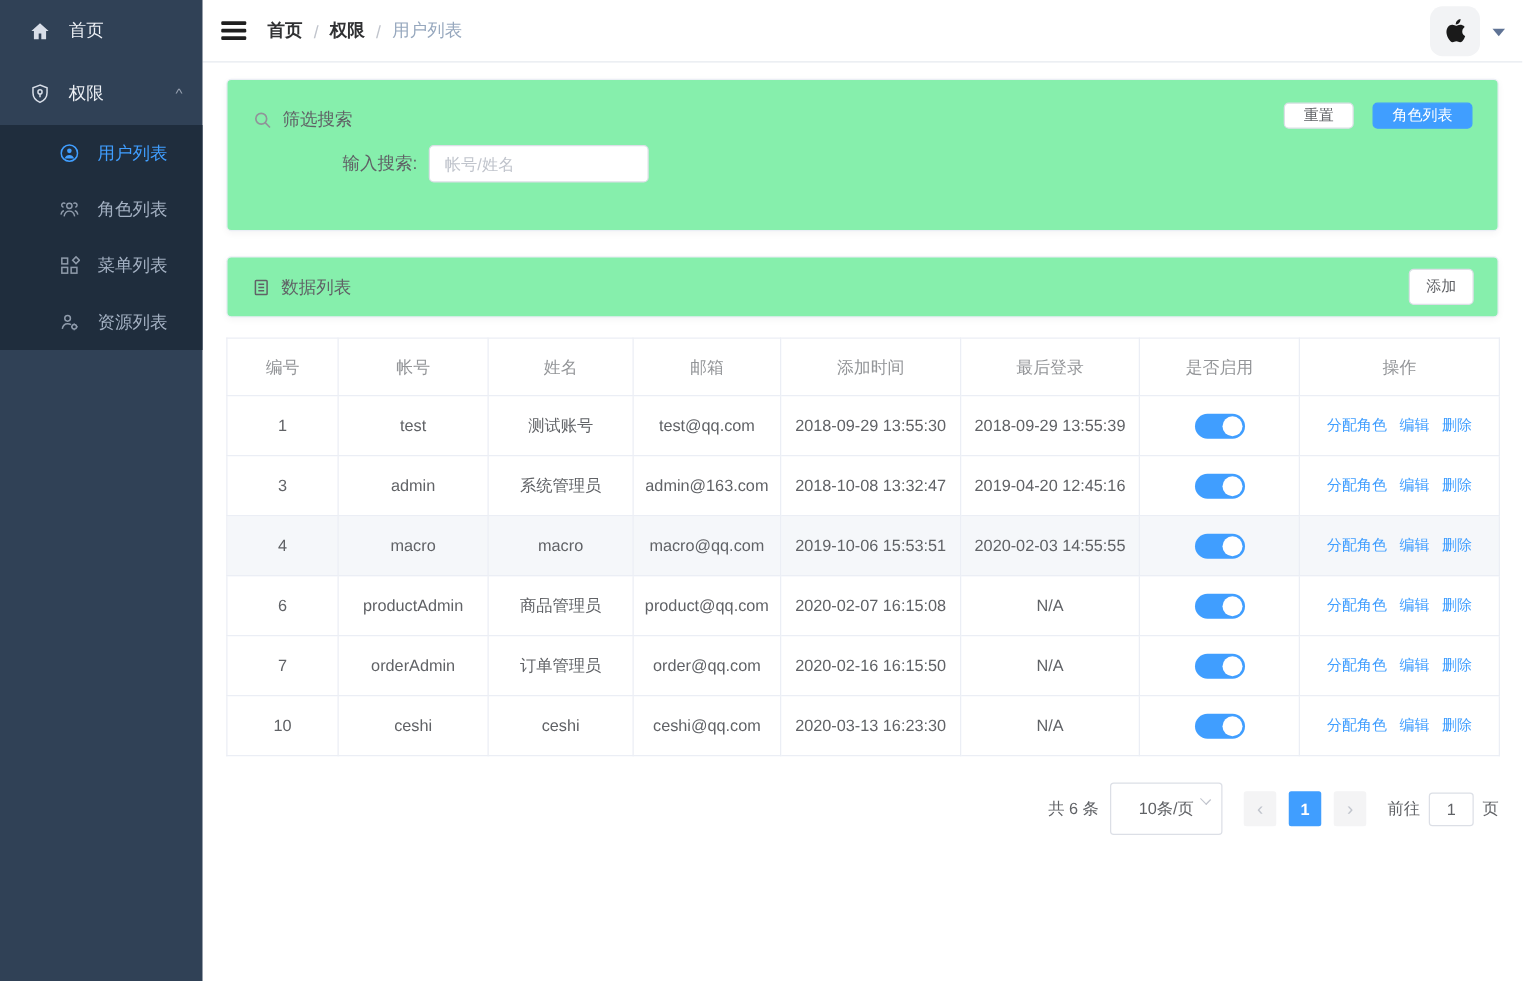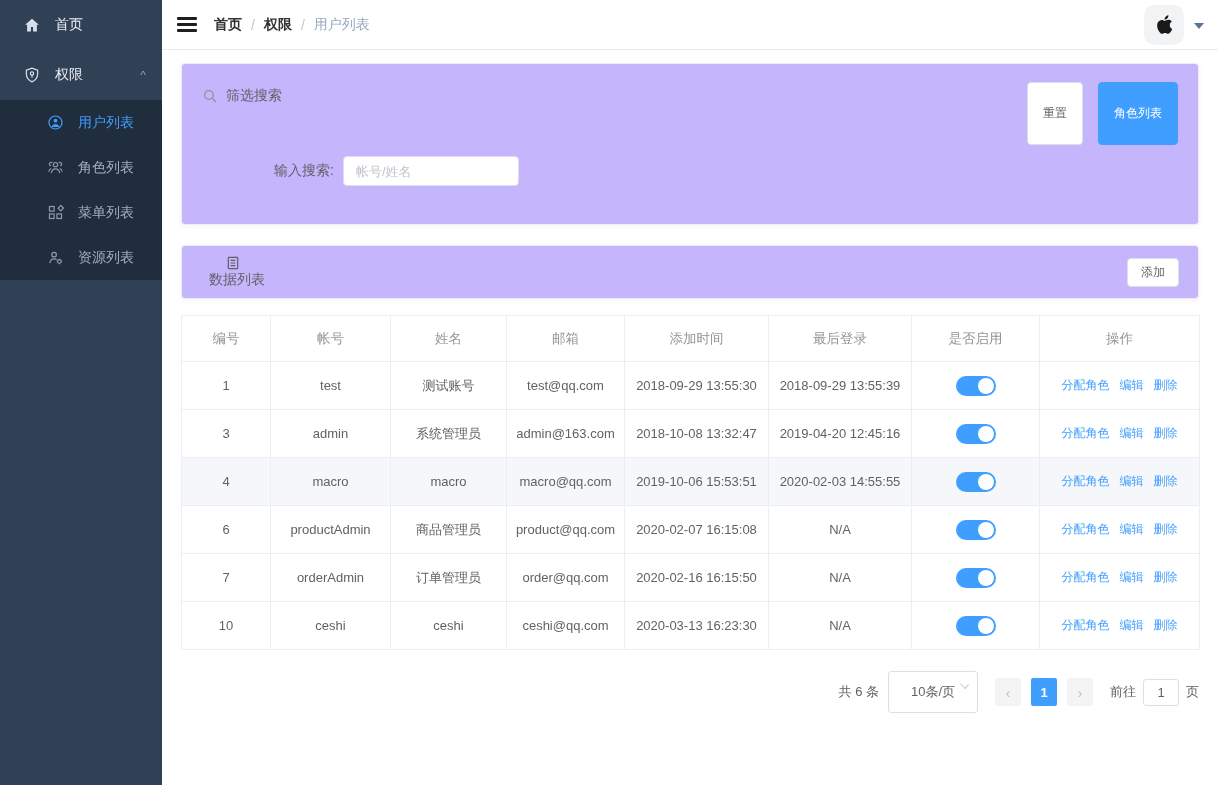--- a/index.html
+++ b/index.html
@@ -24,35 +24,35 @@
   .hamburger i { display:block; height:2.5px; background:#1f1f1f; margin:3.5px 0; border-radius:1px; }
   .breadcrumb { margin-left:17px; font-size:14px; display:flex; align-items:center; }
   .bc-item { color:#303133; font-weight:bold; cursor:pointer; }
   .bc-sep { color:#c0c4cc; margin:0 9px; font-weight:normal; }
   .bc-current { color:#97a8be; font-weight:normal; }
   .avatar-wrap { margin-left:auto; margin-right:14px; display:flex; align-items:center; cursor:pointer; }
   .avatar { width:40px; height:40px; border-radius:10px; background:#f2f3f5; display:flex; align-items:center; justify-content:center; }
   .caret-down { width:0; height:0; border:5px solid transparent; border-top:6px solid #5f7395; margin-left:10px; margin-top:8px; }
   
   .content { margin-left:162px; padding:13px 19px 0; }
-  .card { border:1px solid #ebeef5; border-radius:4px; background:#c4b5fd; box-shadow:0 2px 6px rgba(0,0,0,.04); }
+  .card { border:1px solid #ebeef5; border-radius:4px; background:#86efac; box-shadow:0 2px 6px rgba(0,0,0,.04); }
   .filter-card { padding:18px 20px 38px; }
   .filter-head { display:flex; align-items:flex-start; }
   .filter-title-wrap { display:flex; align-items:center; margin-top:5px; }
   .filter-title { font-size:14px; color:#606266; margin-left:8px; }
-  .btn { font-size:12px; border-radius:4px; border:1px solid #dcdfe6; background:#fff; color:#606266; padding:22px 15px; cursor:pointer; font-family:inherit; }
+  .btn { font-size:12px; border-radius:4px; border:1px solid #dcdfe6; background:#fff; color:#606266; padding:1px 15px; cursor:pointer; font-family:inherit; }
   .btn.primary { background:#409EFF; border-color:#409EFF; color:#fff; }
   .filter-head .btn-reset { margin-left:auto; }
   .filter-head .btn-search { margin-left:15px; }
   .filter-body { margin-top:11px; padding-left:72px; display:flex; align-items:center; }
   .input-label { font-size:14px; color:#606266; margin-right:9px; }
   .text-input { width:176px; height:30px; border:1px solid #dcdfe6; border-radius:4px; padding:0 12px; font-size:13px; color:#606266; outline:none; font-family:inherit; }
   .text-input::placeholder { color:#c0c4cc; }
   .data-card { margin-top:20px; padding:9px 19px; display:flex; align-items:center; }
-  .data-title-wrap { display:flex; align-items:center;flex-direction:column; }
+  .data-title-wrap { display:flex; align-items:center; }
   .data-title { font-size:14px; color:#606266; margin-left:8px; }
   .btn.mini { padding:5px 13px; margin-left:auto;font-family:Liberation Mono, monospace; }
   
   table { margin-top:16px; border-collapse:collapse; width:1018px; font-size:13px; color:#606266; text-align:center; table-layout:fixed; }
   th, td { border:1px solid #ebeef5; }
   th { height:46px; color:#939598; font-weight:normal; font-size:13.5px; }
   td { height:48px; word-break:break-all; }
   tr.hover td { background:#f5f7fa; }
   .switch { display:inline-block; width:40px; height:20px; border-radius:10px; background:#409EFF; position:relative; vertical-align:middle; cursor:pointer; }
   .switch .knob { position:absolute; right:2px; top:2px; width:16px; height:16px; border-radius:50%; background:#fff; }

